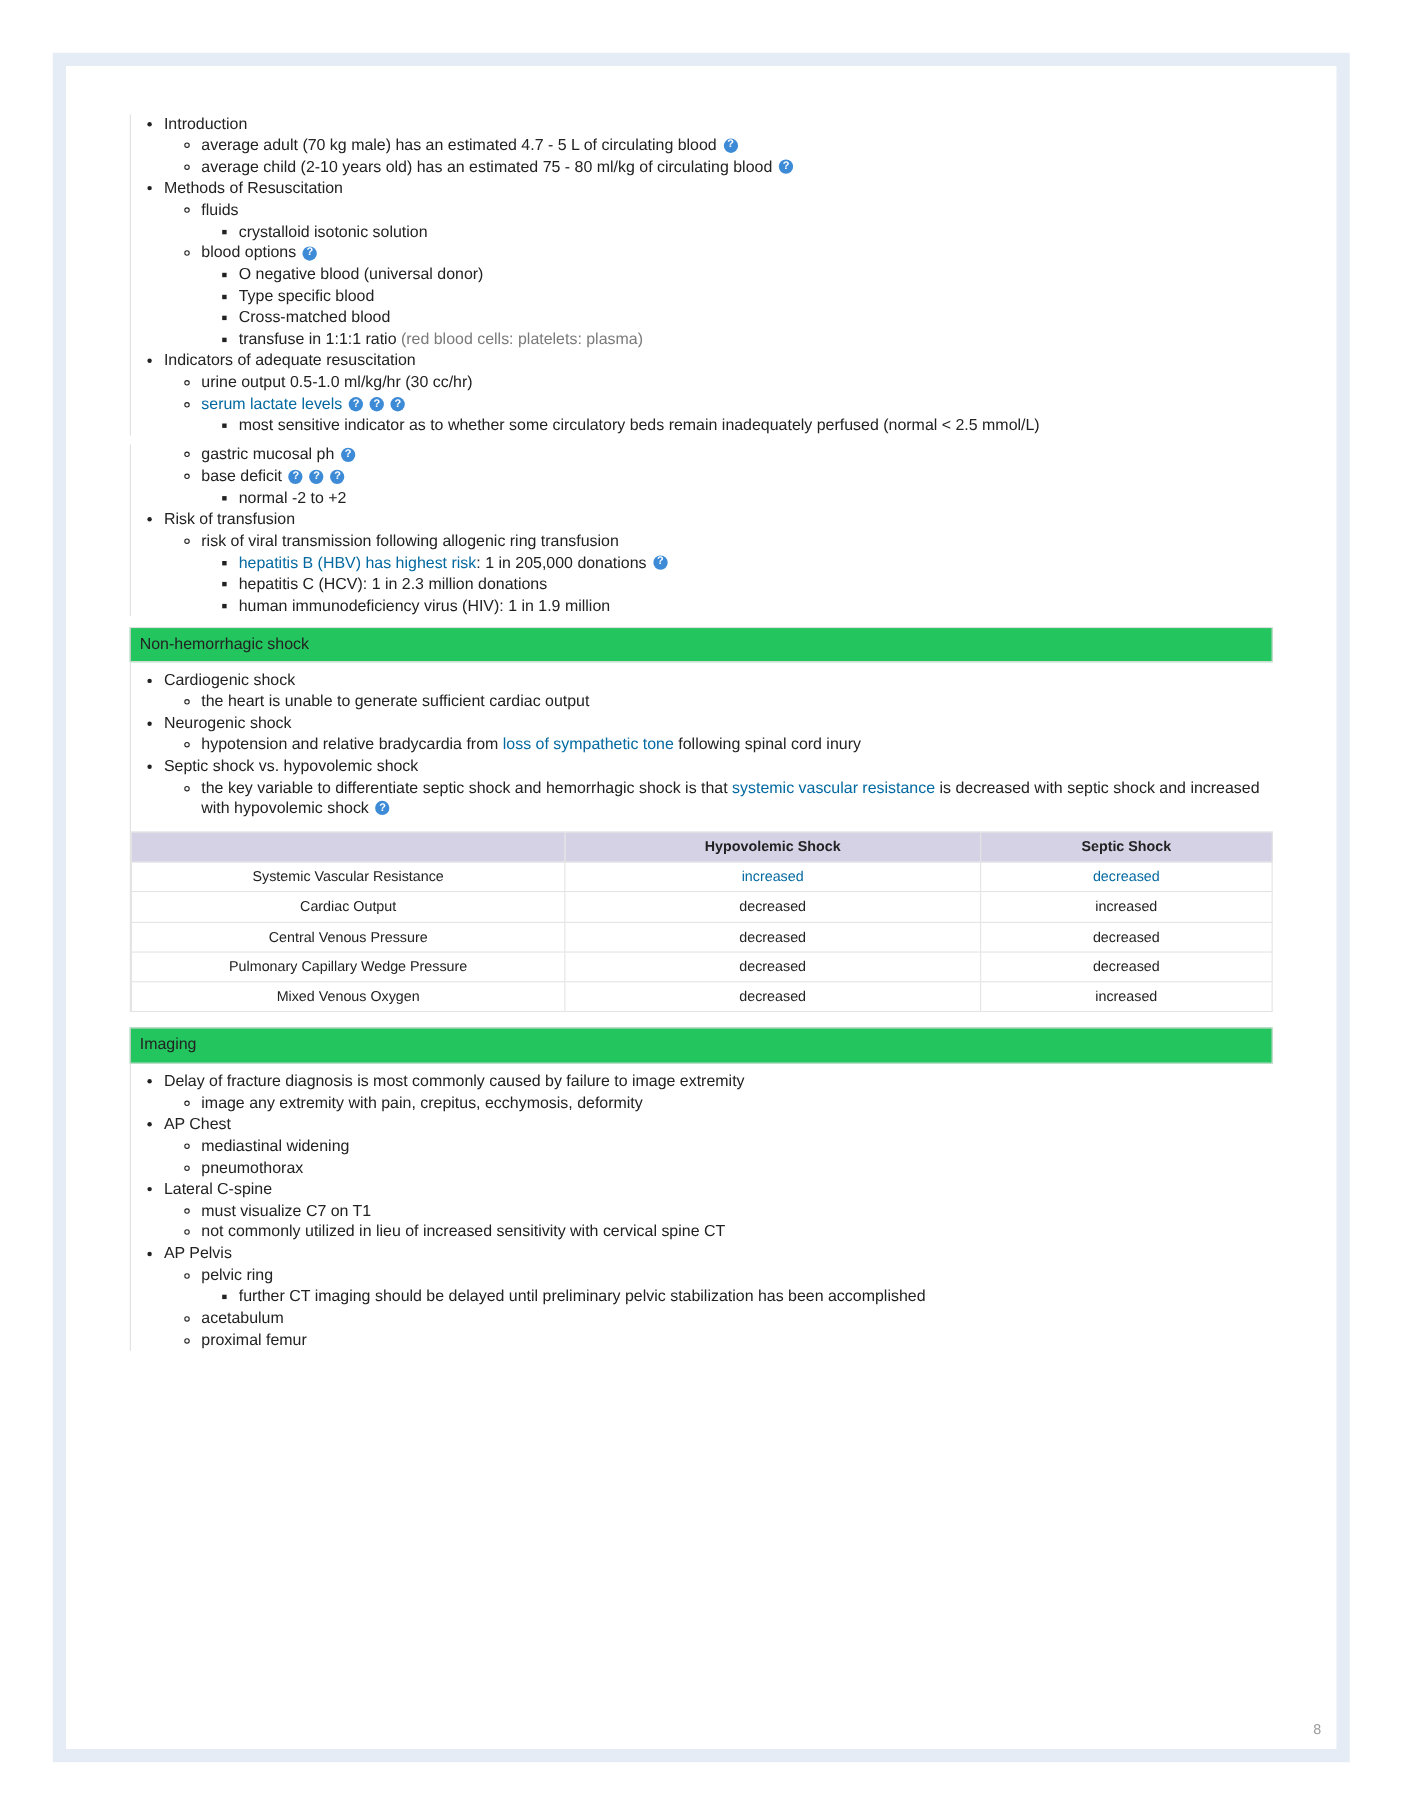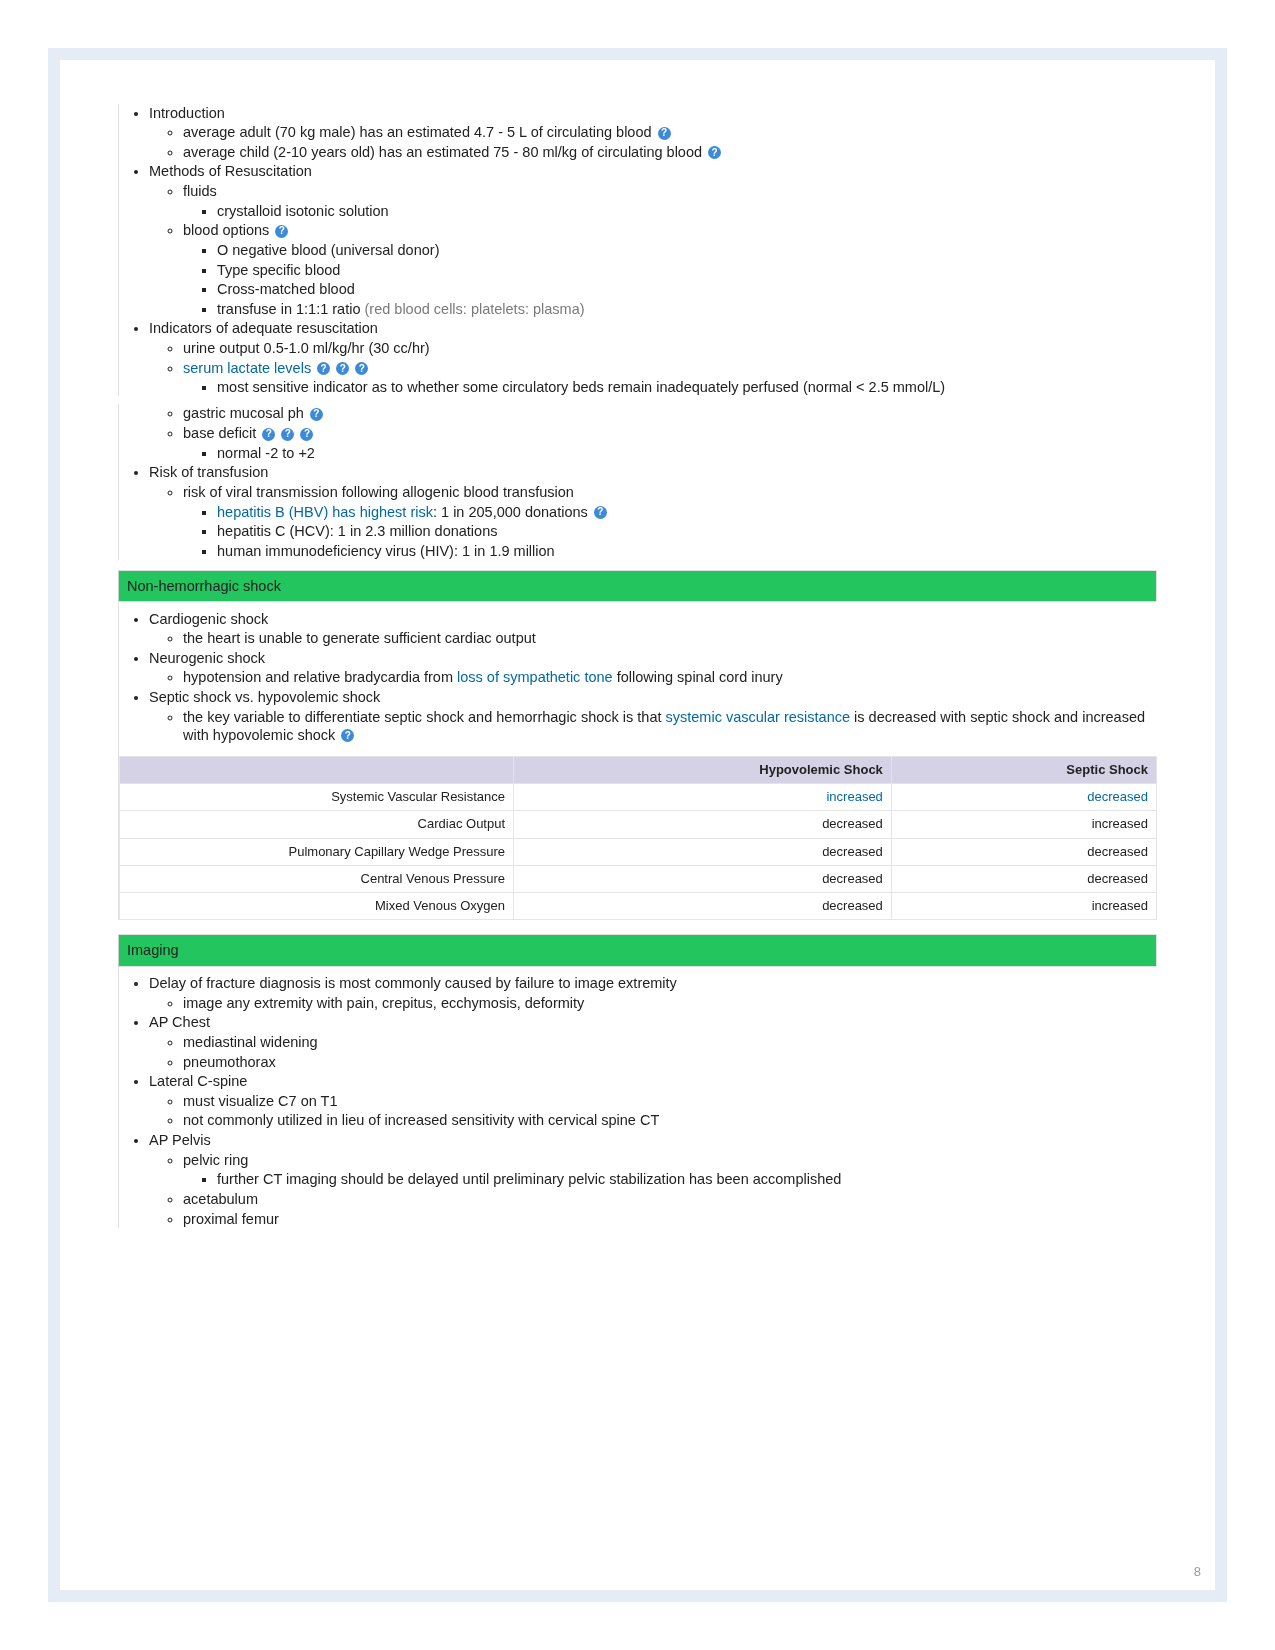--- a/index.html
+++ b/index.html
@@ -71,21 +71,21 @@
     font-weight: normal;
     margin-top: 10px;
   }
   table {
     width: 100%;
     border-collapse: collapse;
     margin: 12px 0 14px 0;
     font-size: 13px;
   }
   th, td {
-    text-align: right;
+    text-align: center;
     padding: 5px 8px;
     border: 1px solid #e4e4e4;
   }
   thead th {
     background: #d6d2e6;
     font-weight: bold;
   }
   tbody td:first-child {
     width: 38%;
   }
@@ -140,21 +140,21 @@
           <li><span>gastric mucosal ph</span> <span class="q-icon">?</span></li>
           <li><span>base deficit</span> <span class="q-icon">?</span> <span class="q-icon">?</span> <span class="q-icon">?</span>
             <ul>
                 <li><span>normal -2 to +2</span></li>
               </ul>
           </li>
         </ul>
       </li>
       <li><span>Risk of transfusion</span>
         <ul>
-          <li><span>risk of viral transmission following allogenic blood transfusion</span>
+          <li><span>risk of viral transmission following allogenic ring transfusion</span>
             <ul>
               <li><span class="link-text">hepatitis B (HBV) has highest risk</span><span>: 1 in 205,000 donations</span> <span class="q-icon">?</span></li>
               <li><span>hepatitis C (HCV): 1 in 2.3 million donations</span></li>
               <li><span>human immunodeficiency virus (HIV): 1 in 1.9 million</span></li>
             </ul>
           </li>
         </ul>
       </li>
     </ul>
   </div>
@@ -192,26 +192,26 @@
             <td>Systemic Vascular Resistance</td>
             <td><span class="link-text">increased</span></td>
             <td><span class="link-text">decreased</span></td>
           </tr>
           <tr>
             <td>Cardiac Output</td>
             <td>decreased</td>
             <td>increased</td>
           </tr>
           <tr>
+            <td>Central Venous Pressure</td>
+            <td>decreased</td>
+            <td>decreased</td>
+          </tr>
+          <tr>
             <td>Pulmonary Capillary Wedge Pressure</td>
-            <td>decreased</td>
-            <td>decreased</td>
-          </tr>
-          <tr>
-            <td>Central Venous Pressure</td>
             <td>decreased</td>
             <td>decreased</td>
           </tr>
           <tr>
             <td>Mixed Venous Oxygen</td>
             <td>decreased</td>
             <td>increased</td>
           </tr>
         </tbody>
     </table>

